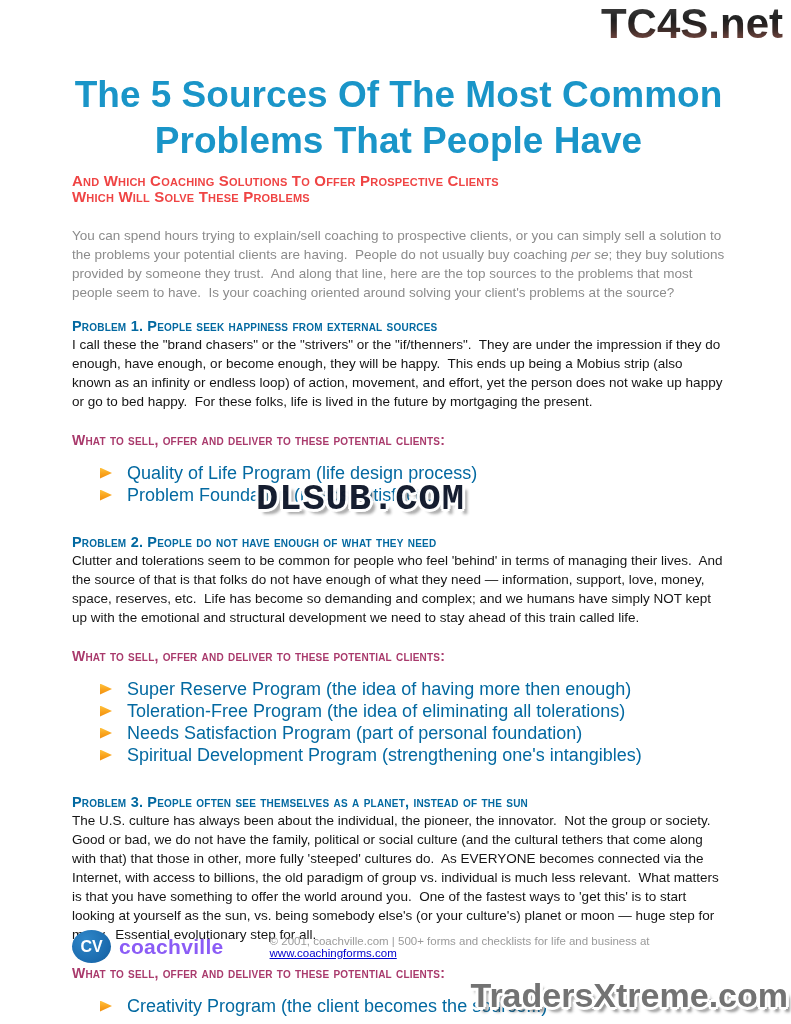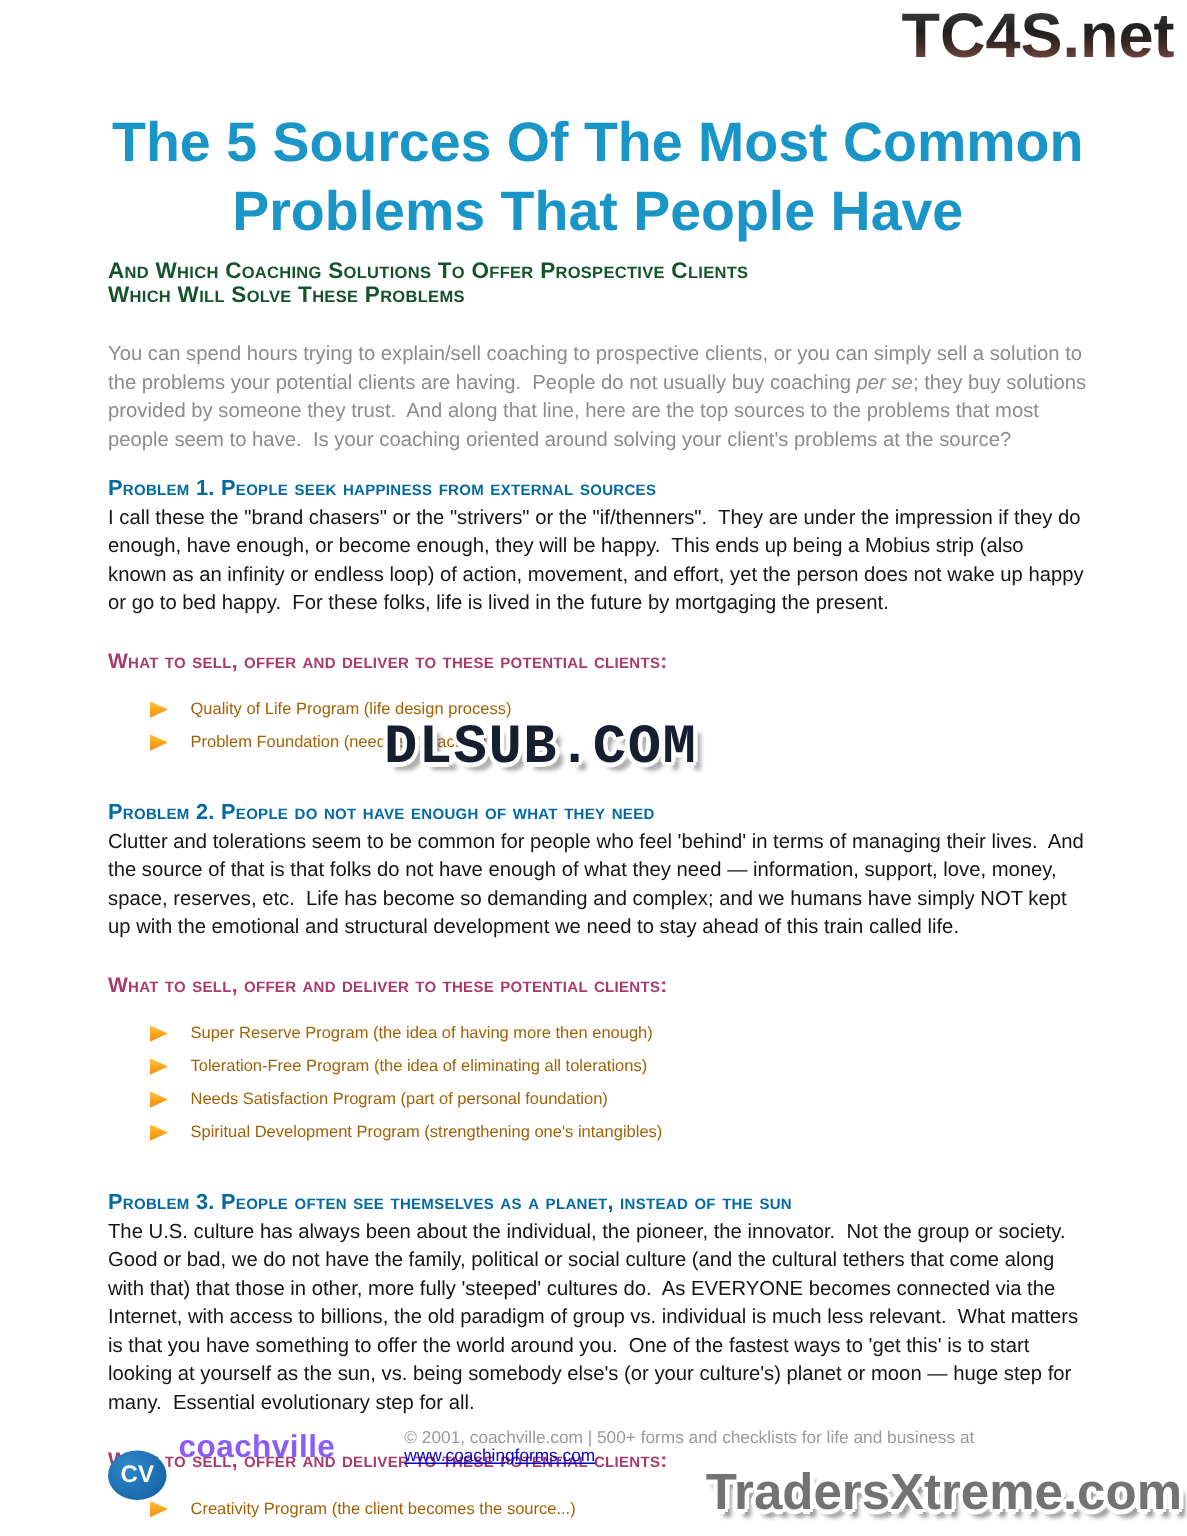--- a/index.html
+++ b/index.html
@@ -44,21 +44,21 @@
 
   
   .content { padding: 72px 66px 0 72px; }
 
   .title {
     margin: 0; text-align: center;
     color: #1a95c8; font-size: 37px; line-height: 46px; font-weight: bold;
   }
   .subtitle {
     margin-top: 9px;
-    color: #14532d; font-weight: bold; font-variant: small-caps;
+    color: #ef4444; font-weight: bold; font-variant: small-caps;
     font-size: 15px; line-height: 16px; letter-spacing: .2px;
   }
 
   .intro {
     margin: 21px 0 0;
     color: #8c8c8c; font-size: 13.5px; line-height: 19px;
     white-space: pre-wrap;
   }
   .intro .it { font-style: italic; }
 
@@ -75,38 +75,38 @@
     white-space: pre-wrap;
   }
 
   .sell-heading {
     margin: 20px 0 0;
     color: #a93a6c; font-weight: bold; font-variant: small-caps;
     font-size: 14px; line-height: 18px; letter-spacing: .2px;
   }
 
   ul.bullets { list-style: none; margin: 13px 0 0; padding: 0 0 0 28px; }
-  ul.bullets li { display: flex; align-items: center; gap: 15px; line-height: 22px; font-size: 11px; color: #a16207; }
+  ul.bullets li { display: flex; align-items: center; gap: 15px; line-height: 22px; font-size: 18px; color: #0369a1; }
   .arrow {
     display: inline-block; width: 12px; height: 11px; flex: 0 0 12px;
     background: linear-gradient(180deg,#ffc23d 0%,#f9a11b 55%,#ef8f12 100%);
     clip-path: polygon(0 0, 100% 50%, 0 100%);
   }
 
   
   .footer {
     position: absolute; left: 72px; right: 66px; top: 930px;
     display: flex; align-items: center;
   }
   .logo { display: flex; align-items: center; gap: 8px; }
   .logo-circle {
     width: 39px; height: 33px; border-radius: 50%;
     background: radial-gradient(circle at 35% 30%, #2f87c9, #1a6aad 70%, #135a96);
     color: #fff; font-weight: bold; font-size: 16px;
-    display: flex; align-items: center; justify-content: center; margin-top: 37px;
+    display: flex; align-items: center; justify-content: center;
   }
   .logo-text { font-size: 21px; font-weight: bold; color: #8b5cf6; letter-spacing: .3px; }
   .copyright { margin-left: 46px; font-size: 11.5px; color: #9a9a9a; }
   .copyright a { color: #0000cc; text-decoration: underline; }
 </style>
 </head>
 <body>
 
 <div class="wm-top">TC4S.net</div>
 

